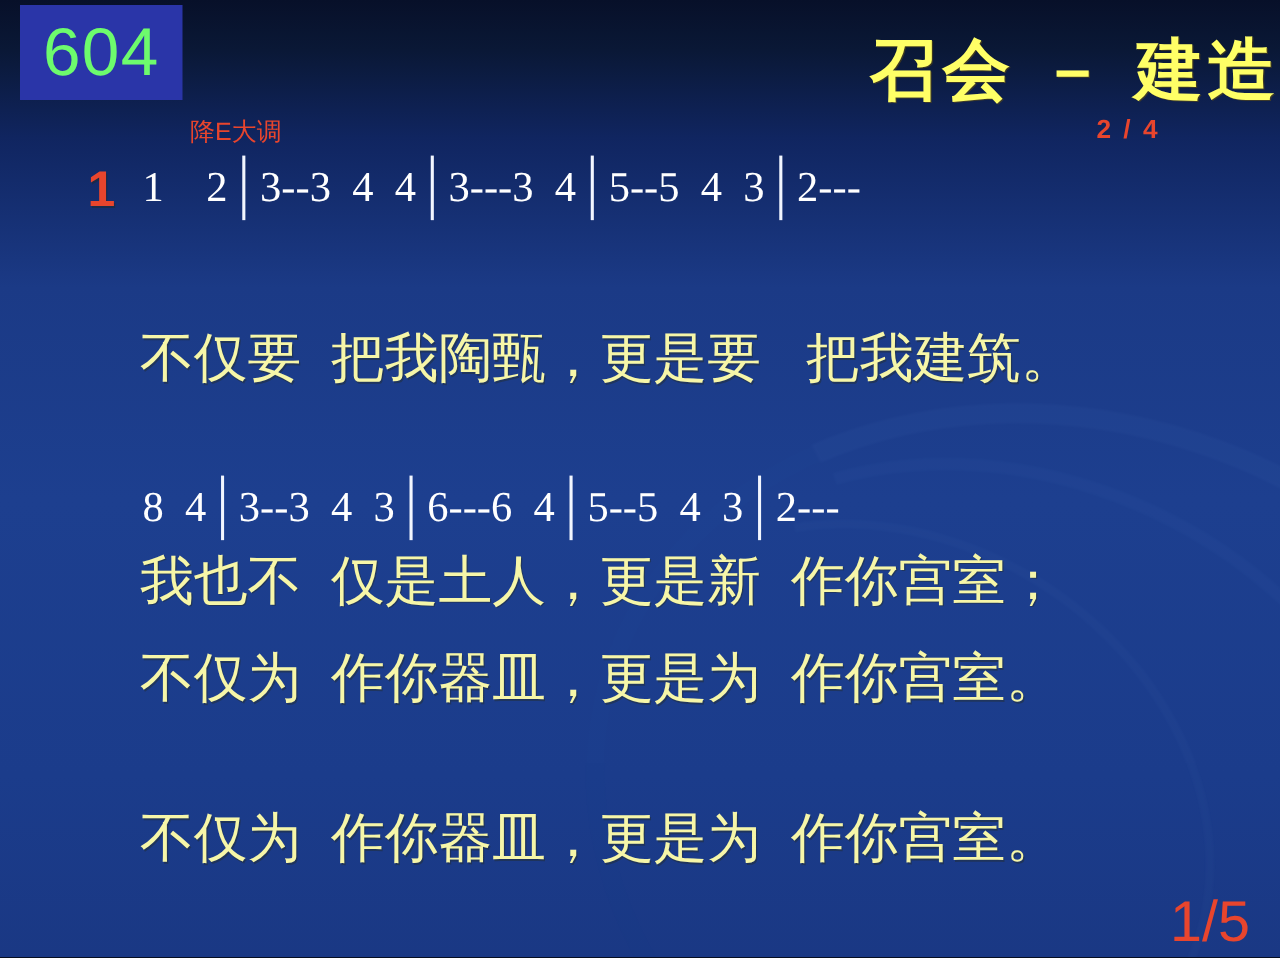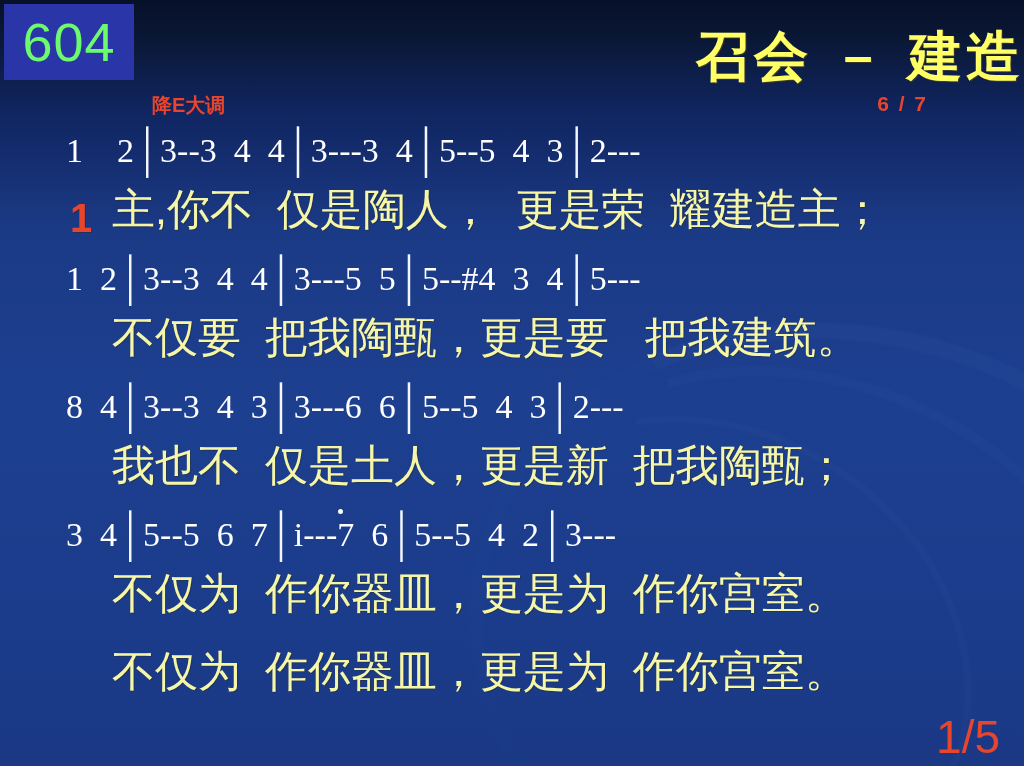--- a/index.html
+++ b/index.html
@@ -61,21 +61,21 @@
     border: 7px solid rgba(140,190,245,0.09);
     border-left-color: transparent;
     border-bottom-color: transparent;
     transform: rotate(33deg);
     filter: blur(1px);
   }
 
   
   .hymn-number-box {
     position: absolute;
-    left: 4px;
+    left: 16px;
     top: 4px;
     width: 130px;
     height: 76px;
     background: #2a35a8;
     display: flex;
     align-items: center;
     justify-content: center;
   }
   .hymn-number {
     color: #6dfb6d;
@@ -96,21 +96,21 @@
     letter-spacing: 4px;
     line-height: 1.05;
     text-shadow: 1px 1px 0 rgba(120,90,0,0.45);
   }
   .key-signature {
     position: absolute;
     left: 152px;
     top: 92px;
     color: #e8452d;
     font-size: 20px;
-    font-weight: bold;
+    font-weight: normal;
     letter-spacing: 0px;
     white-space: nowrap;
   }
   .time-signature {
     position: absolute;
     right: 96px;
     top: 92px;
     color: #e8452d;
     font-size: 21px;
     font-weight: bold;
@@ -124,21 +124,21 @@
     top: 126px;
     width: 1024px;
   }
   .stanza {
     position: relative;
     height: 128px;
   }
   .notation-row {
     position: relative;
     height: 50px;
-    padding-left: 66px;
+    padding-left: 114px;
     color: #ffffff;
     font-family: "Liberation Serif", serif;
     font-size: 34px;
     line-height: 50px;
     white-space: pre;
     letter-spacing: 0px;
   }
   .notation-row .bar {
     display: inline-block;
     color: #f2f6ff;
@@ -207,41 +207,39 @@
   <div class="swoosh swoosh-b"></div>
   <div class="swoosh swoosh-c"></div>
 
   <div class="hymn-number-box">
     <span class="hymn-number">604</span>
   </div>
 
   <div class="slide-title">召会 － 建造</div>
 
   <div class="key-signature">降E大调</div>
-  <div class="time-signature">6 / 7</div>
+  <div class="time-signature">2 / 4</div>
 
   <div class="body-area">
 
     <div class="stanza">
       <div class="notation-row"><span>1    2</span><span class="bar">│</span><span>3--3  4  4</span><span class="bar">│</span><span>3---3  4</span><span class="bar">│</span><span>5--5  4  3</span><span class="bar">│</span><span>2---</span></div>
-      <div class="lyric-row"><span class="verse-num">1</span><span>主,你不  仅是陶人，  更是荣  耀建造主；</span></div>
-    </div>
-
-    <div class="stanza">
-      <div class="notation-row"><span>1  2</span><span class="bar">│</span><span>3--3  4  4</span><span class="bar">│</span><span>3---5  5</span><span class="bar">│</span><span>5--#4  3  4</span><span class="bar">│</span><span>5---</span></div>
+      <div class="lyric-row"><span class="verse-num">1</span></div>
+    </div>
+
+    <div class="stanza">
       <div class="lyric-row"><span>不仅要  把我陶甄，更是要   把我建筑。</span></div>
     </div>
 
     <div class="stanza">
-      <div class="notation-row"><span>8  4</span><span class="bar">│</span><span>3--3  4  3</span><span class="bar">│</span><span>3---6  6</span><span class="bar">│</span><span>5--5  4  3</span><span class="bar">│</span><span>2---</span></div>
-      <div class="lyric-row"><span>我也不  仅是土人，更是新  把我陶甄；</span></div>
-    </div>
-
-    <div class="stanza">
-      <div class="notation-row"><span>3  4</span><span class="bar">│</span><span>5--5  6  7</span><span class="bar">│</span><span class="octave-high"><span>i---7  6</span></span><span class="bar">│</span><span>5--5  4  2</span><span class="bar">│</span><span>3---</span></div>
+      <div class="notation-row"><span>8  4</span><span class="bar">│</span><span>3--3  4  3</span><span class="bar">│</span><span>6---6  4</span><span class="bar">│</span><span>5--5  4  3</span><span class="bar">│</span><span>2---</span></div>
+      <div class="lyric-row"><span>我也不  仅是土人，更是新  作你宫室；</span></div>
+    </div>
+
+    <div class="stanza">
       <div class="lyric-row"><span>不仅为  作你器皿，更是为  作你宫室。</span></div>
     </div>
 
     <div class="stanza">
       <div class="lyric-row"><span>不仅为  作你器皿，更是为  作你宫室。</span></div>
     </div>
 
   </div>
 
   <div class="page-indicator">1/5</div>

